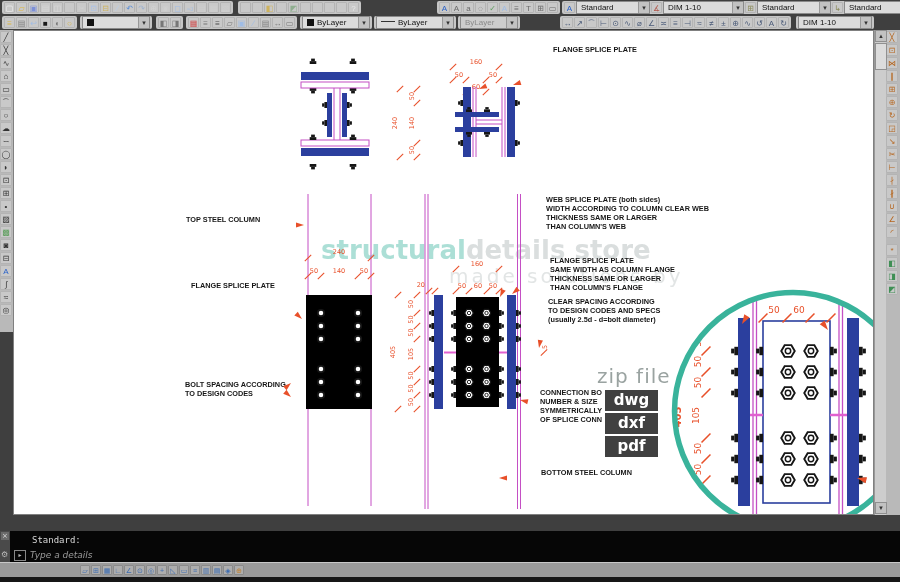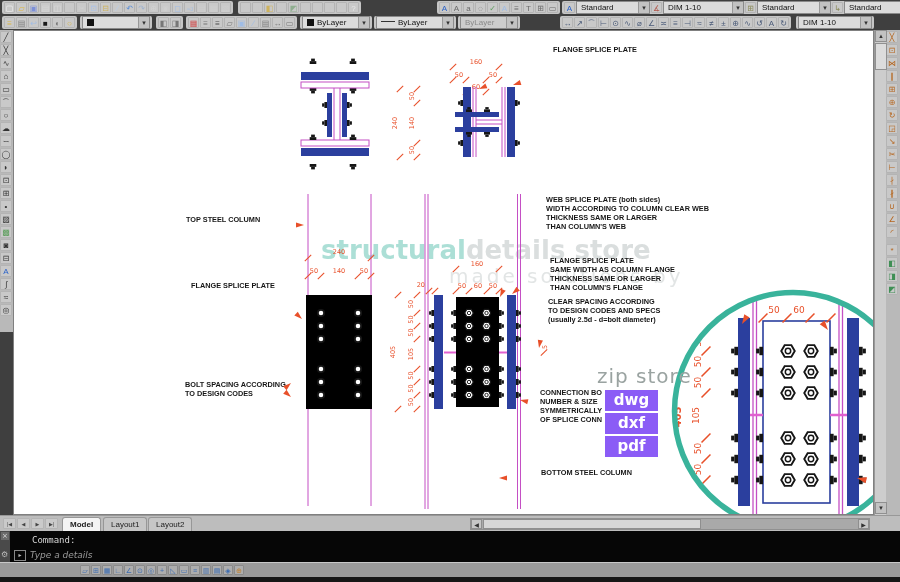--- a/index.html
+++ b/index.html
@@ -62,21 +62,21 @@
   .dt{font:6.5px "DejaVu Sans",sans-serif;fill:#e8502a;}
   .dt9{font:9px "DejaVu Sans",sans-serif;fill:#e8502a;}
   .dt10{font:700 10px "DejaVu Sans",sans-serif;fill:#e8502a;}
   .mid{text-anchor:middle;}
   .lb{font:700 7.3px "Liberation Sans",sans-serif;fill:#161616;}
   .wm1{font:700 26px "DejaVu Sans",sans-serif;fill:#5abfae;fill-opacity:.5;}
   .wm2{font:700 26px "DejaVu Sans",sans-serif;fill:#bcc2c2;fill-opacity:.55;}
   .wm3{font:20px "DejaVu Sans",sans-serif;fill:#c6cbcb;fill-opacity:.5;letter-spacing:3px;}
   
   #zipfile{position:absolute;left:583px;top:333px;font:20px "DejaVu Sans",sans-serif;color:#9aa3a1;letter-spacing:1px;}
-  .badge{position:absolute;left:591px;width:53px;height:21px;background:#8b5cf6;color:#fff;
+  .badge{position:absolute;left:591px;width:53px;height:21px;background:#404040;color:#fff;
          font:700 15px/21px "DejaVu Sans",sans-serif;text-align:center;}
 </style>
 </head>
 <body>
 
 <div id="app">
 
   <div id="trow1" class="trow">
     <div class="tbgroup" style="left:2px">
         <span class="tbi" style="color: rgb(242, 242, 242);">▢</span>
@@ -687,48 +687,32 @@
           <line x1="812" y1="309" x2="824" y2="325" class="rd" stroke-width="1.3"></line>
             <use href="#arr" transform="translate(827,329) rotate(53) scale(1.2)"></use>
           <line x1="876" y1="482" x2="860" y2="478" class="rd" stroke-width="1.3"></line>
             <use href="#arr" transform="translate(856,477) rotate(194) scale(1.2)"></use>
         </g>
         <circle cx="792" cy="410" r="118.5" fill="none" stroke="#39b39b" stroke-width="5.5"></circle>
       </g>
     </svg>
 
     
-    <div id="zipfile">zip store</div>
+    <div id="zipfile">zip file</div>
     <div class="badge" style="top:359px">dwg</div>
     <div class="badge" style="top:382px">dxf</div>
     <div class="badge" style="top:405px">pdf</div>
   </div>
 
-  <div id="tabbar">
-    <div class="tabnav">
-        <span class="tbi">|◀</span>
-        <span class="tbi">◀</span>
-        <span class="tbi">▶</span>
-        <span class="tbi">▶|</span>
-      </div>
-    <div class="tab active" style="left:62px">Model</div>
-    <div class="tab" style="left:103px">Layout1</div>
-    <div class="tab" style="left:148px">Layout2</div>
-    <div id="hscroll">
-      <div class="hbtn" style="left:0">◀</div>
-      <div id="hthumb"></div>
-      <div class="hbtn" style="right:0">▶</div>
-    </div>
-  </div>
 
   <div id="cmd">
     <div id="cmd-grip"></div>
     <div id="cmd-close">×</div>
     <div id="cmd-tool">⚙</div>
-    <div id="cmd-hist">Command:</div>
+    <div id="cmd-hist">Standard:</div>
     <div id="cmd-box">▸</div>
     <div id="cmd-input">Type a details</div>
   </div>
 
   <div id="statusbar">
     <div id="status-icons">
         <span class="tbi" style="color: rgb(61, 108, 176);">▱</span>
         <span class="tbi" style="color: rgb(61, 108, 176);">⊞</span>
         <span class="tbi" style="color: rgb(61, 108, 176);">▦</span>
         <span class="tbi" style="color: rgb(61, 108, 176);">∟</span>

